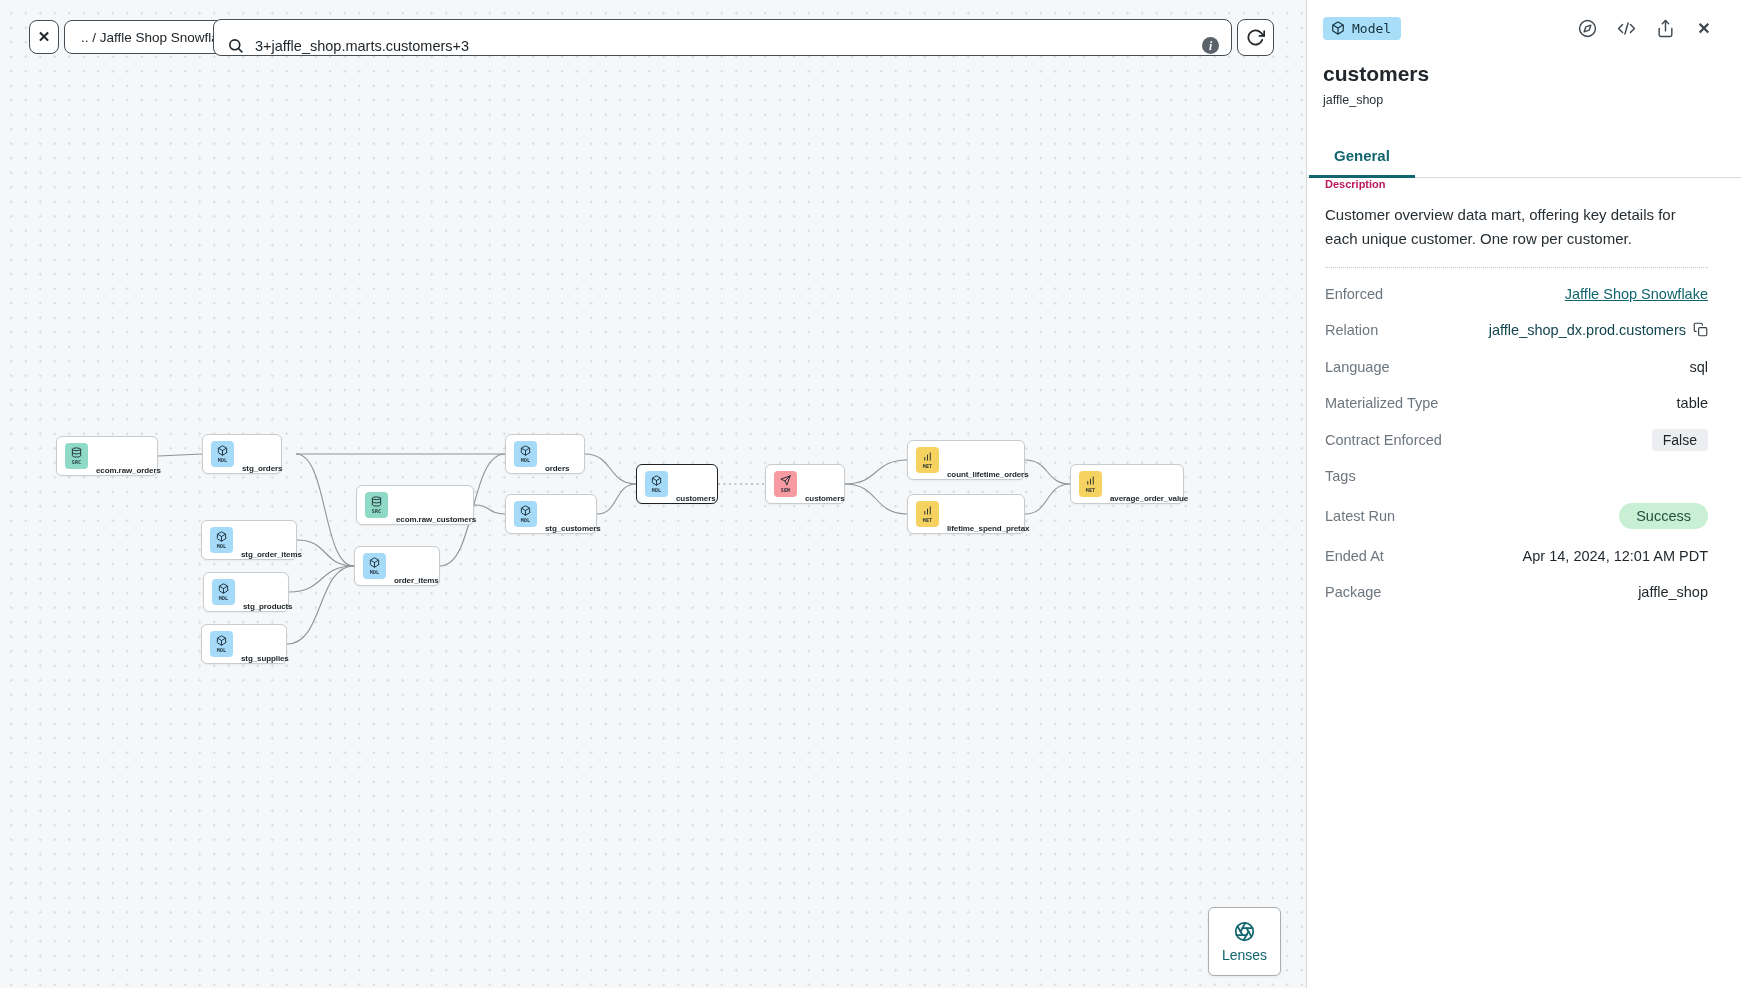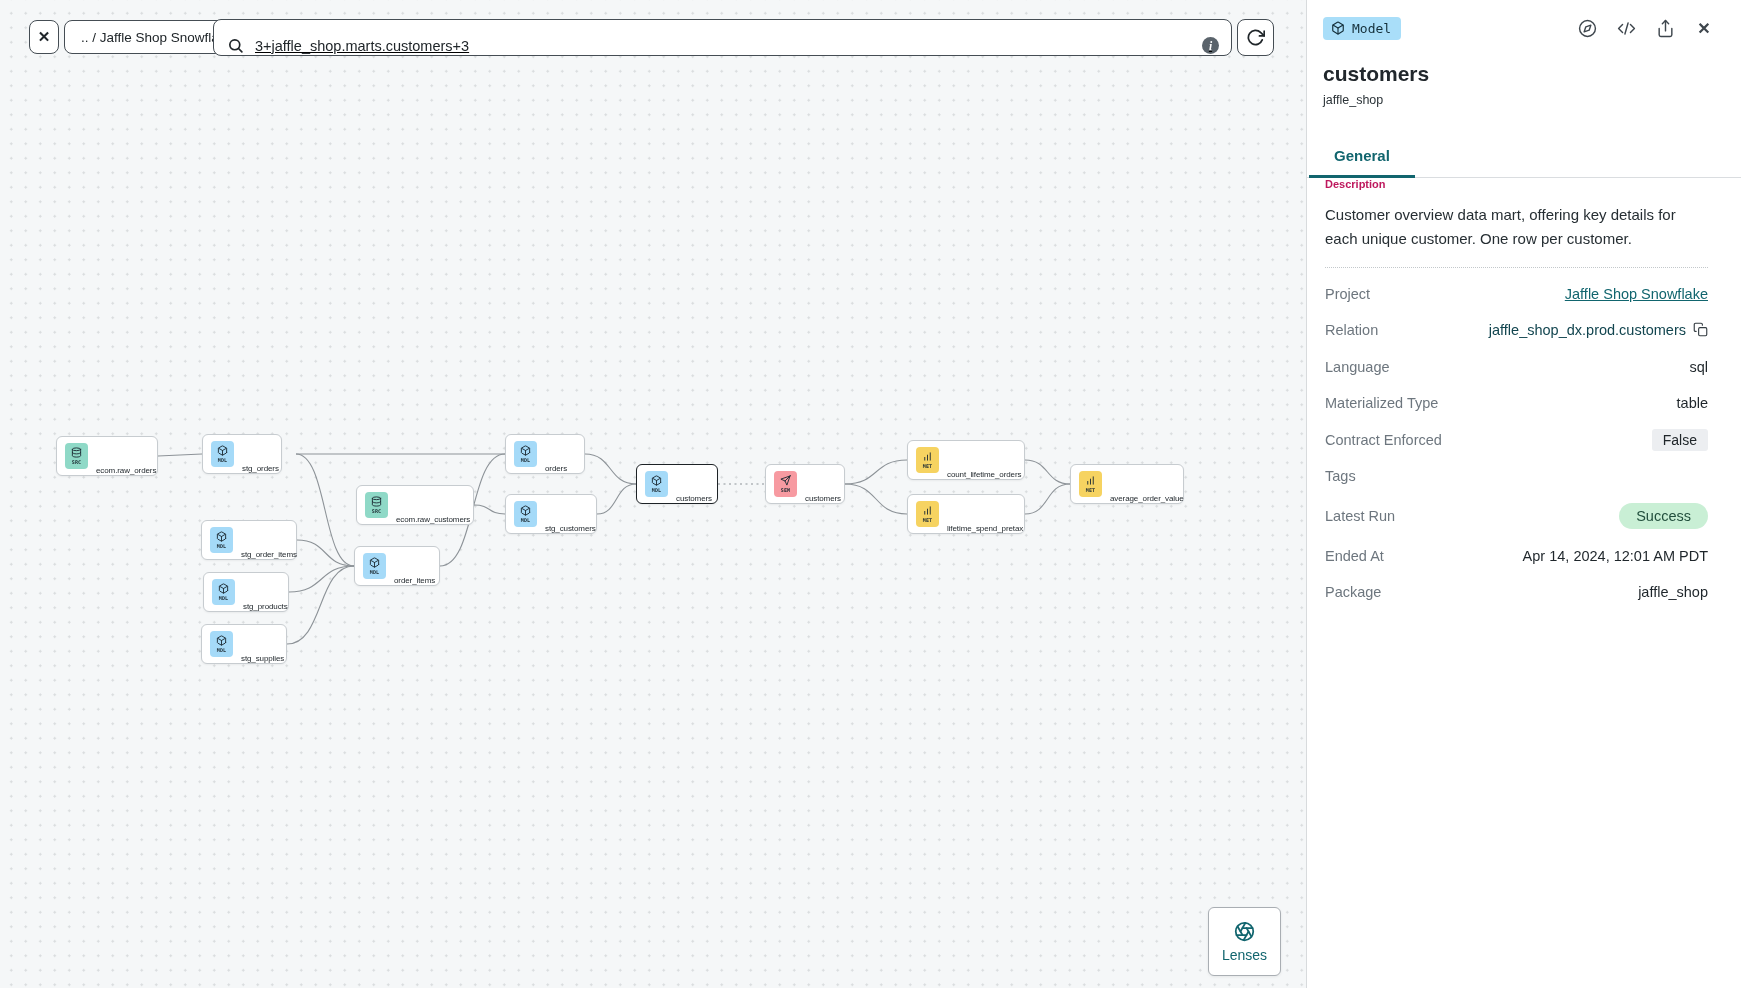--- a/index.html
+++ b/index.html
@@ -14,40 +14,40 @@
   #edges{position:absolute;left:0;top:0;pointer-events:none;}
   .edge{fill:none;stroke:var(--edge,#8d9398);stroke-width:1.1px;}
   .edge.dashed{stroke-dasharray:2 3.5;}
 
   
   .tb-btn{position:absolute;background:#fff;border:1.6px solid #454d54;border-radius:8px;
     display:flex;align-items:center;justify-content:center;color:#20262a;cursor:pointer;}
   #close-top{left:29px;top:20px;width:30px;height:34px;font-size:15px;font-weight:700;}
   #breadcrumb{left:64px;top:20px;height:34px;padding:0 16px;font-size:13.5px;font-weight:500;white-space:nowrap;}
   #searchbar{position:absolute;left:213px;top:19px;width:1019px;height:37px;background:#fff;
-    border:1.6px solid #454d54;border-radius:8px;display:flex;align-items:center;padding:16px 12px 0 13px;text-decoration:underline;}
+    border:1.6px solid #454d54;border-radius:8px;display:flex;align-items:center;padding:16px 12px 0 13px;}
   #searchbar input{flex:1;border:none;outline:none;font-family:"Liberation Sans",sans-serif;
     font-size:14.5px;color:#20262a;margin-left:9px;background:transparent;}
   .info-dot{width:17px;height:17px;border-radius:50%;background:#5a636b;color:#fff;
     display:flex;align-items:center;justify-content:center;
     font-family:"Liberation Serif",serif;font-size:11.5px;font-weight:700;font-style:italic;flex:0 0 auto;}
   #refresh-btn{left:1237px;top:19px;width:37px;height:37px;}
 
   
   .node{position:absolute;height:40px;background:#fff;border:1px solid var(--node-border,#c7ccd0);
     border-radius:6px;display:flex;align-items:center;gap:8px;padding:0 8px 0 8px;
     box-shadow:0 1px 2px rgba(0,0,0,.05);cursor:pointer;}
   .node.sel{border:1.8px solid var(--selected-border,#1d2226);}
   .nbadge{width:23px;height:26px;border-radius:4px;display:flex;flex-direction:column;
     align-items:center;justify-content:center;flex:0 0 auto;line-height:1;}
   .nbadge svg{width:11px;height:11px;stroke:#1d2b33;stroke-width:2;fill:none;
     stroke-linecap:round;stroke-linejoin:round;}
   .nbadge .bl{font-family:"DejaVu Sans Mono",monospace;font-size:5px;font-weight:700;
     color:#1d2b33;margin-top:1.5px;letter-spacing:.2px;}
-  .nlabel{font-size:8px;font-weight:400;color:#1d2429;white-space:nowrap;letter-spacing:-.1px;margin-top:29px;}
+  .nlabel{font-size:8px;font-weight:700;color:#1d2429;white-space:nowrap;letter-spacing:-.1px;margin-top:29px;}
 
   
   #lenses{position:absolute;left:1208px;top:907px;width:73px;height:69px;background:#fff;
     border:1px solid #a9aeb3;border-radius:6px;display:flex;flex-direction:column;align-items:center;
     justify-content:center;gap:5px;cursor:pointer;box-shadow:0 1px 3px rgba(0,0,0,.07);}
   #lenses svg{width:21px;height:21px;stroke:var(--teal,#11656e);stroke-width:2;fill:none;
     stroke-linecap:round;stroke-linejoin:round;}
   #lenses .ltext{color:var(--teal,#11656e);font-size:14px;font-weight:500;}
 
   
@@ -357,21 +357,21 @@
   <div class="tabs">
     <span class="tab">General</span>
   </div>
 
   <div class="pcontent">
     <div class="desc-label">Description</div>
     <div class="desc-text">Customer overview data mart, offering key details for each unique customer. One row per customer.</div>
     <hr class="dotted">
     <div class="flist">
         <div class="frow">
-          <span class="flabel">Project</span>
+          <span class="flabel">Enforced</span>
           <span class="fvalue link">Jaffle Shop Snowflake</span>
         </div>
         <div class="frow">
           <span class="flabel">Relation</span>
           <span class="fvalue copyline">
             <span>jaffle_shop_dx.prod.customers</span>
             <span class="copy-ic">
               <svg viewBox="0 0 24 24">
                 <rect x="9" y="9" width="13" height="13" rx="2" ry="2"></rect>
                 <path d="M5 15H4a2 2 0 0 1-2-2V4a2 2 0 0 1 2-2h9a2 2 0 0 1 2 2v1"></path>

